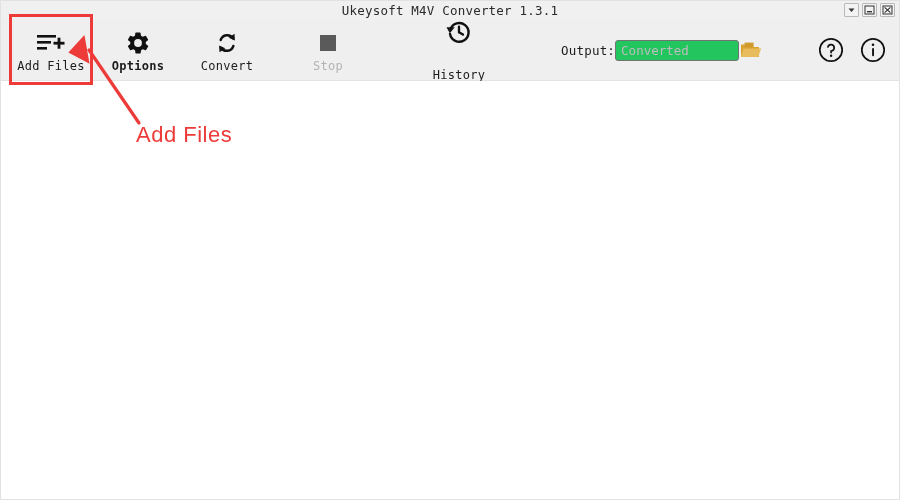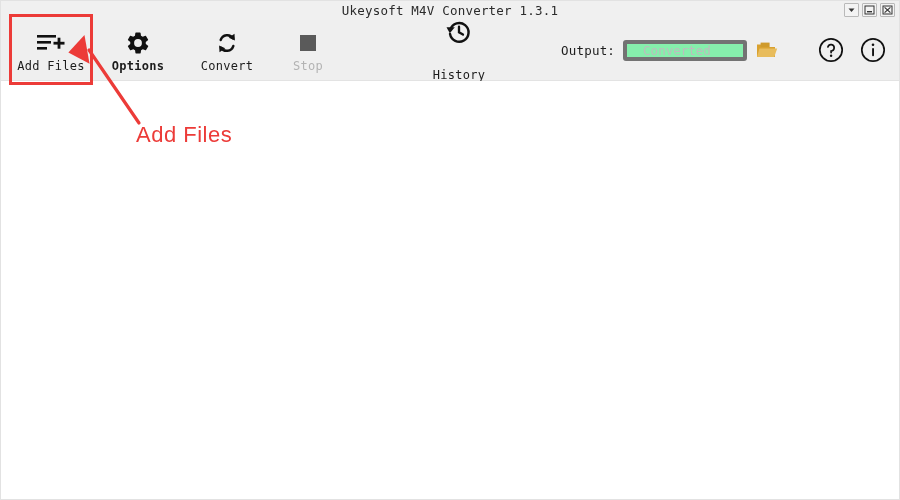--- a/index.html
+++ b/index.html
@@ -100,51 +100,50 @@
     color: #1c1c1c;
     letter-spacing: 0.3px;
     line-height: 14px;
     white-space: nowrap;
   }
   .tool-item.disabled .tool-label { color: #b3b3b3; }
 
   #tool-add-files  { left: 8px;   width: 84px; }
   #tool-options    { left: 100px; width: 74px; font-weight: bold; }
   #tool-convert    { left: 186px; width: 80px; text-align: center; }
-  #tool-stop       { left: 272px; width: 70px; }
+  #tool-stop       { left: 292px; width: 70px; }
   #tool-history    { left: 418px; width: 80px; gap: 21px; }
 
   
   #output-group {
     position: absolute;
     left: 560px;
     top: 0;
     height: 60px;
     display: flex;
     align-items: center;
-    gap: 8px;
   }
   #output-label {
     font-family: "DejaVu Sans Mono", monospace;
     font-size: 12.5px;
     color: #1c1c1c;
     letter-spacing: 0.2px;
     white-space: nowrap;
   }
   #output-input {
     width: 124px;
     height: 21px;
     box-sizing: border-box;
-    border: 4px solid #737373;
+    border: 1px solid #737373;
     border-radius: 3px;
-    background: #86efac;
+    background: #22c55e;
     font-family: "DejaVu Sans Mono", monospace;
     font-size: 12.5px;
     color: #555;
-    padding: 0 16px;
+    padding: 0 5px;
     outline: none;
   }
   #output-input::placeholder { color: #bdbdbd; }
   #browse-folder-button {
     width: 24px;
     height: 24px;
     display: flex;
     align-items: center;
     justify-content: center;
     cursor: pointer;

